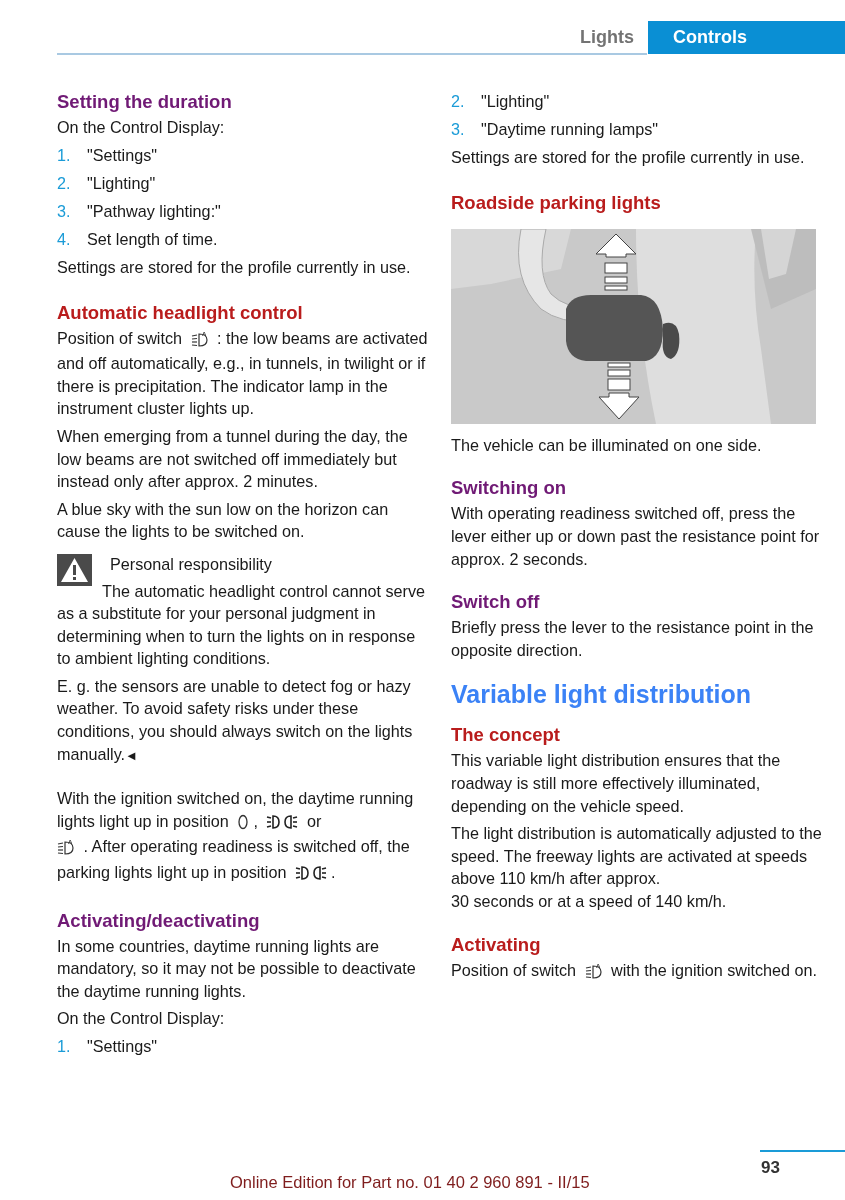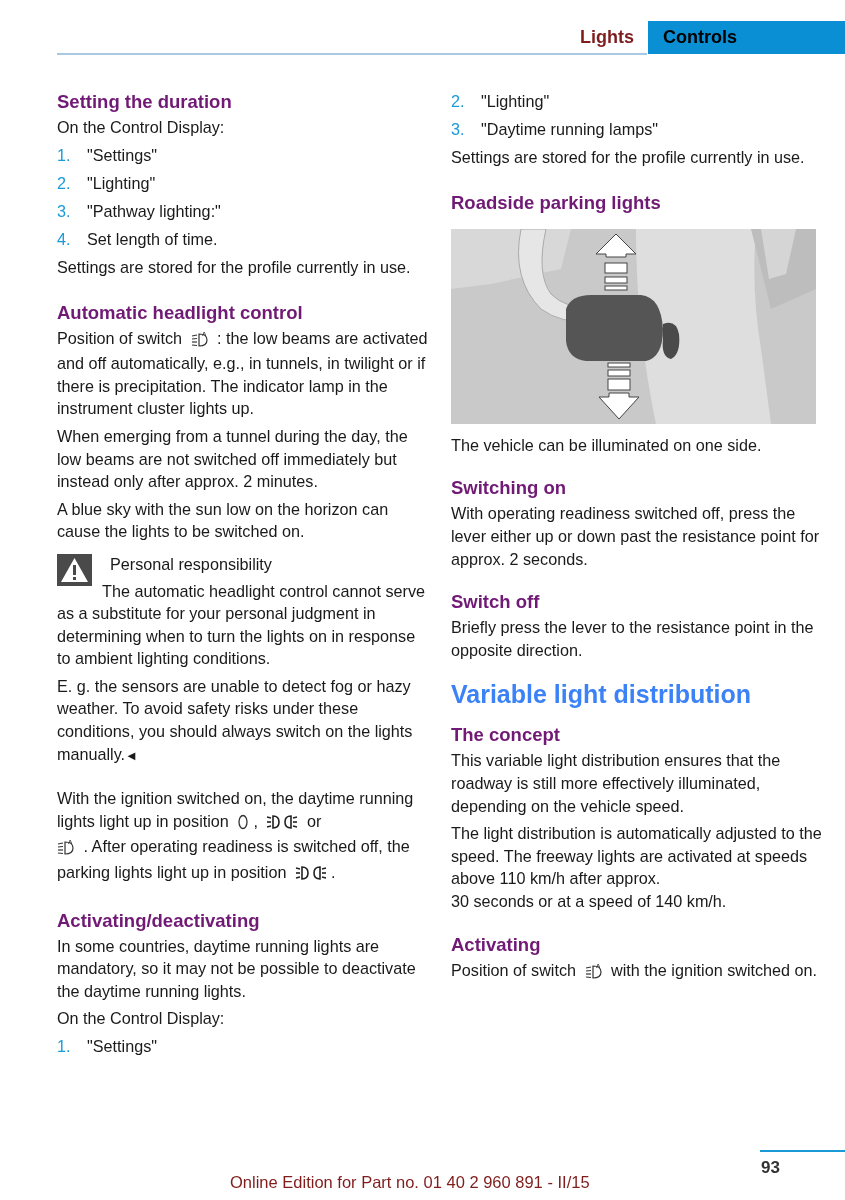--- a/index.html
+++ b/index.html
@@ -12,35 +12,35 @@
   }
   .header {
     position: absolute; left: 0; top: 0; width: 845px; height: 54px;
   }
   .header-rule {
     position: absolute; left: 57px; top: 53px; width: 590px; height: 2px;
     background: #a9c9e2;
   }
   .tab-lights {
     position: absolute; left: 568px; top: 21px; width: 80px; height: 33px;
-    color: #7f1d1d; font-weight: bold; font-size: 18px; line-height: 33px; text-align: right; padding-right: 14px;
+    color: #737373; font-weight: bold; font-size: 18px; line-height: 33px; text-align: right; padding-right: 14px;
   }
   .tab-controls {
     position: absolute; left: 648px; top: 21px; width: 197px; height: 33px;
-    background: #0a8fd4; color: #000000; font-weight: bold; font-size: 18px;
-    line-height: 33px; padding-left: 15px;
+    background: #0a8fd4; color: #ffffff; font-weight: bold; font-size: 18px;
+    line-height: 33px; padding-left: 25px;
   }
   .col {
     position: absolute; top: 88px; width: 372px;
     font-size: 16.2px; line-height: 22.6px;
   }
   .col-left { left: 57px; }
   .col-right { left: 451px; }
   h3 {
-    font-size: 18.5px; font-weight: bold; color: #701a75; line-height: 28px;
+    font-size: 18.5px; font-weight: bold; color: #b91c1c; line-height: 28px;
   }
   h3.light { color: #701a75; }
   h2 {
     font-size: 25px; font-weight: bold; color: #3b82f6; line-height: 34px;
   }
   p { margin-bottom: 5px; }
   ol { list-style: none; margin: 5px 0 4px 0; }
   ol li { display: flex; margin-bottom: 5.5px; }
   ol li .num { color: #1a9bd7; width: 30px; flex: none; }
   .icon-inline {

